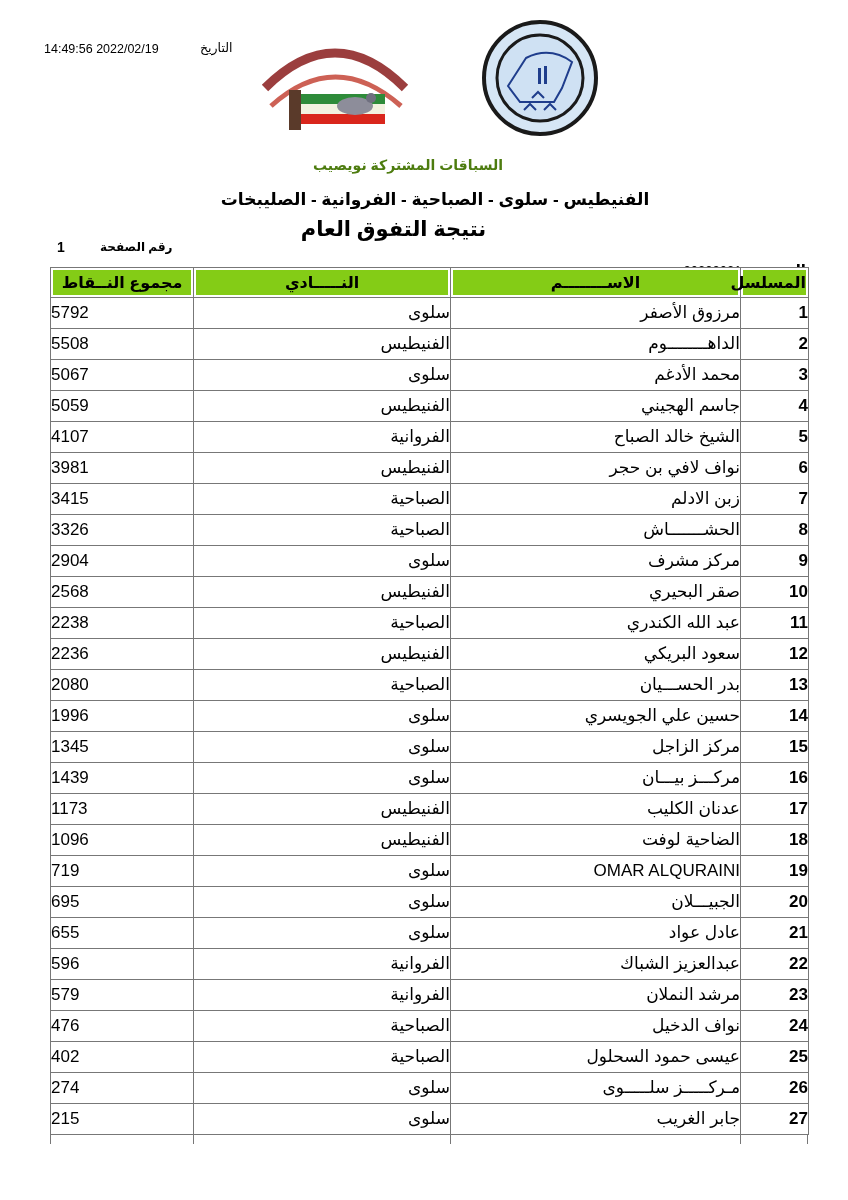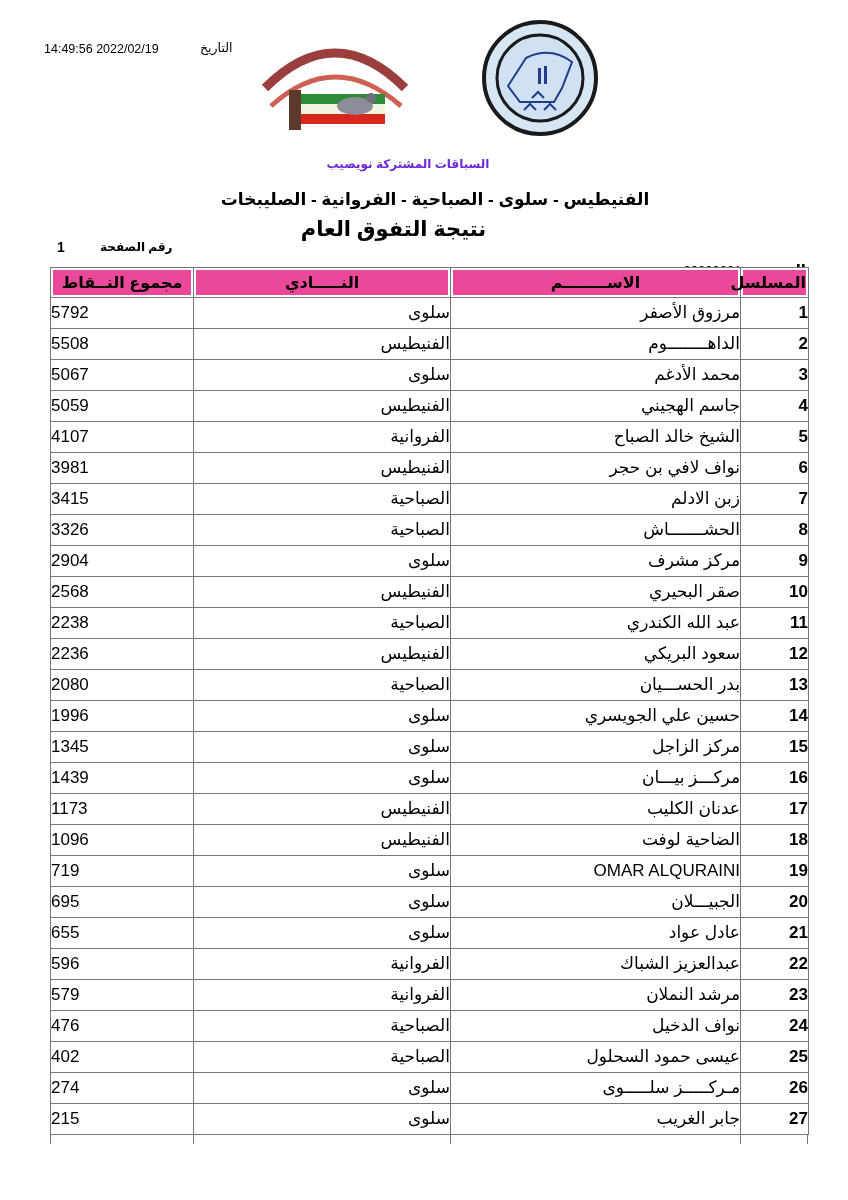--- a/index.html
+++ b/index.html
@@ -3,35 +3,35 @@
 <meta charset="utf-8">
 <style>
   html, body { margin:0; padding:0; background:#ffffff; }
   body { width:848px; height:1200px; position:relative; overflow:hidden;
          font-family:"Liberation Sans", "DejaVu Sans", sans-serif; color:#000; }
   .abs { position:absolute; }
   .datetime { left:44px; top:42px; font-size:12.5px; }
   .date-label { left:200px; top:40px; font-size:12.5px; font-weight:normal; direction:rtl; }
   .logo-club { left:255px; top:28px; width:160px; height:110px; }
   .logo-fed { left:480px; top:18px; width:120px; height:120px; }
-  .title-red { left:0; width:804px; top:157px; text-align:center; color:#6d28d9;
-               font-size:12px; font-weight:bold; direction:rtl; padding-left:12px; box-sizing:border-box; }
+  .title-red { left:0; width:804px; top:157px; text-align:center; color:#4d7c0f;
+               font-size:14px; font-weight:bold; direction:rtl; padding-left:12px; box-sizing:border-box; }
   .title-clubs { left:0; width:848px; top:189px; text-align:center; font-size:17px; font-weight:bold; direction:rtl; padding-left:22px; box-sizing:border-box;}
   .title-main { left:0; width:765px; top:217px; text-align:center; font-size:21px; font-weight:bold; direction:rtl; padding-left:22px; box-sizing:border-box;}
   .page-label { left:100px; top:240px; font-size:12px; font-weight:bold; direction:rtl; }
   .page-num { left:57px; top:239px; font-size:14px; font-weight:bold; }
   .season { right:42px; top:237px; direction:rtl; font-size:14px;margin-top:24px; }
   .season .lbl { font-weight:bold; font-size:15px; }
   .season .val { margin-right:4px; font-size:13px; }
 
   table.results { position:absolute; left:50px; top:267px; border-collapse:collapse;
                   width:758px; direction:rtl; table-layout:fixed; }
   table.results th, table.results td { border:1px solid #777; padding:0; height:30px; }
   table.results th { height:29px; font-weight:bold; font-size:16px; background:#fff; }
-  table.results th .hdr { background:#ec4899; margin:2px; height:25px; line-height:25px; text-align:center; }
+  table.results th .hdr { background:#84cc16; margin:2px; height:25px; line-height:25px; text-align:center; }
   table.results th.col-serial .hdr { text-align:center; }
   table.results td { font-size:17px; line-height:30px; }
   td.c-serial { text-align:right; font-weight:bold; font-size:19px; padding-right:3px; }
   td.c-name { text-align:right; padding-right:12px; }
   td.c-club { font-size:16px; }
   td.c-points { text-align:left; padding-left:80px; font-size:19px; }
   .grid-stub { position:absolute; width:1px; background:#777; height:9px; top:0; }
 </style>
 </head>
 <body>

